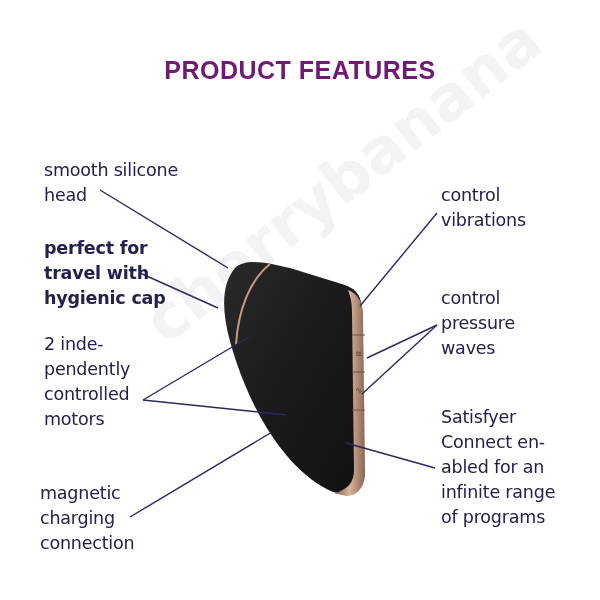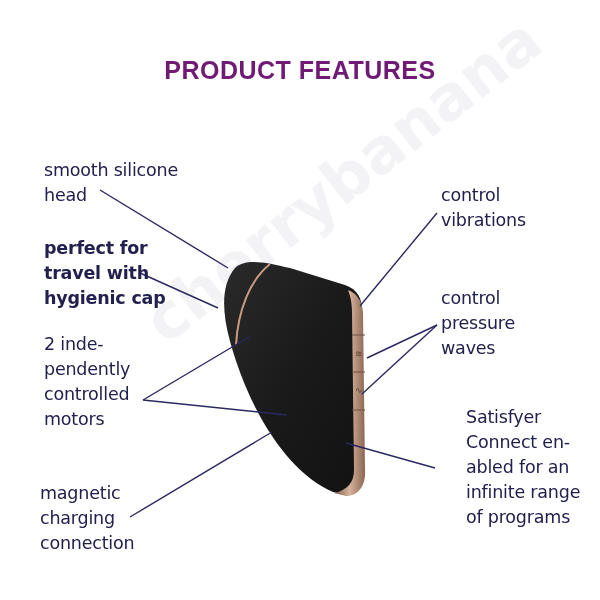--- a/index.html
+++ b/index.html
@@ -69,17 +69,17 @@
 motors</div>
 <div class="label" style="left:40px; top:481px;">magnetic
 charging
 connection</div>
 
 <div class="label" style="left:441px; top:183px;">control
 vibrations</div>
 <div class="label" style="left:441px; top:286px;">control
 pressure
 waves</div>
-<div class="label" style="left:441px; top:405px;margin-left:25px;">Satisfyer
+<div class="label" style="left:441px; top:405px;">Satisfyer
 Connect en-
 abled for an
 infinite range
 of programs</div>
 
 </body></html>

